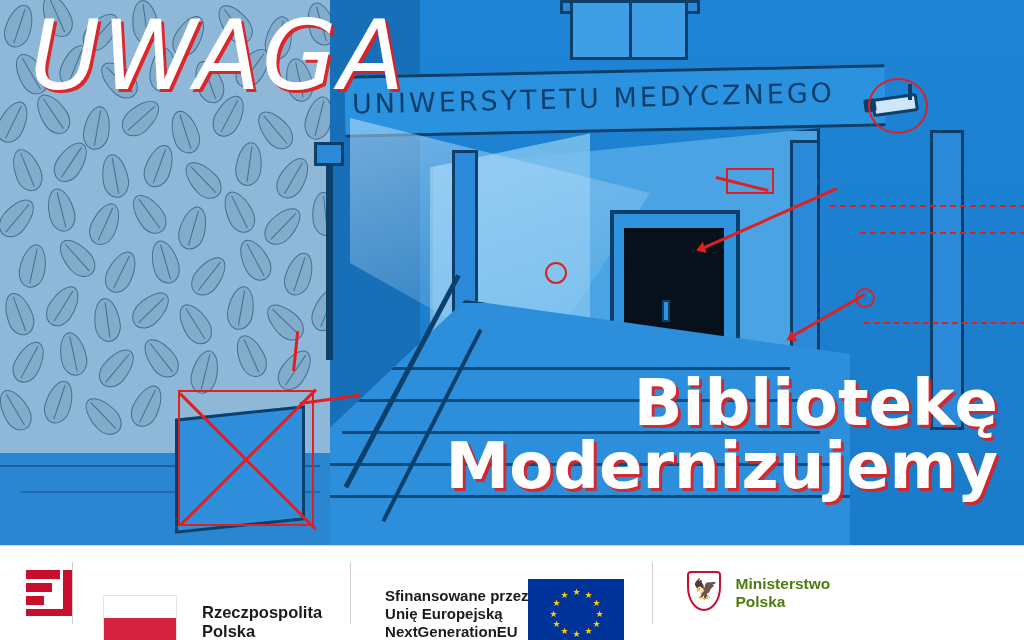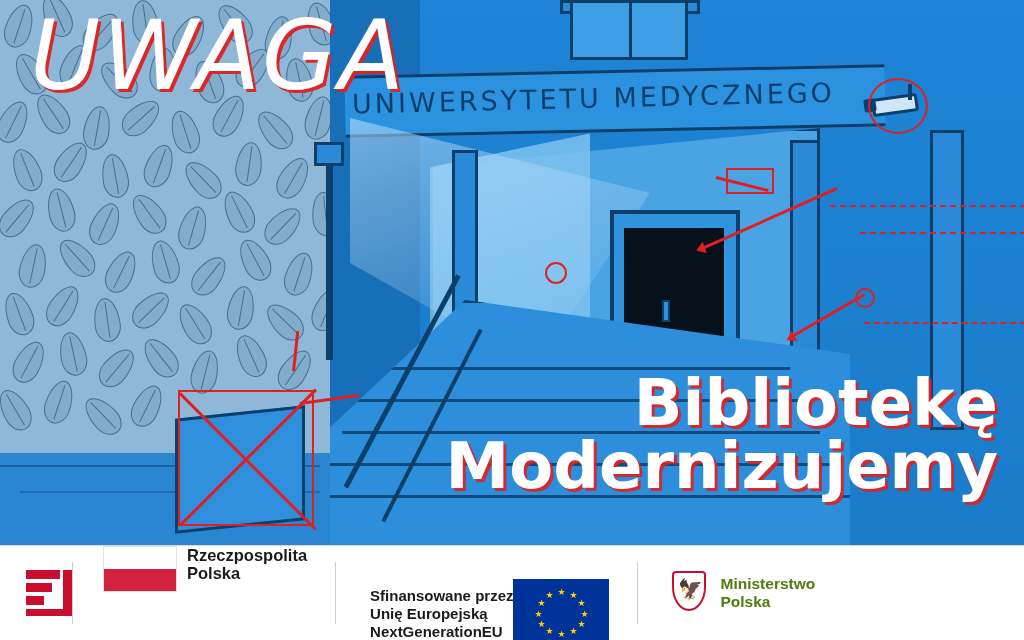--- a/index.html
+++ b/index.html
@@ -243,21 +243,21 @@
   .kpo-mark u {
     position: absolute; right: 0; top: 0; width: 9px; height: 46px;
     background: #c8102e; display: block;
   }
   .kpo-text {
     font-weight: 700; font-size: 16.5px; line-height: 1.12; color: #1f2a44;
     letter-spacing: .3px;
   }
 
   
-  .rp { display: flex; align-items: flex-start; gap: 10px; padding-left: 30px; }
+  .rp { display: flex; align-items: flex-end; gap: 25px; padding-left: 30px; }
   .rp-flag {
     width: 74px; height: 46px; border: 1px solid #e2e2e2;
     background: linear-gradient(180deg, #ffffff 0 50%, #d4213d 50% 100%);
   }
   .rp-text { font-weight: 700; font-size: 16.5px; line-height: 1.15; color: #1b1b1b; }
 
   
   .eu { display: flex; align-items: flex-end; padding-left: 34px; }
   .eu-text { font-weight: 700; font-size: 15px; line-height: 1.2; color: #1b1b1b; text-align: left; }
   .eu-flag {

